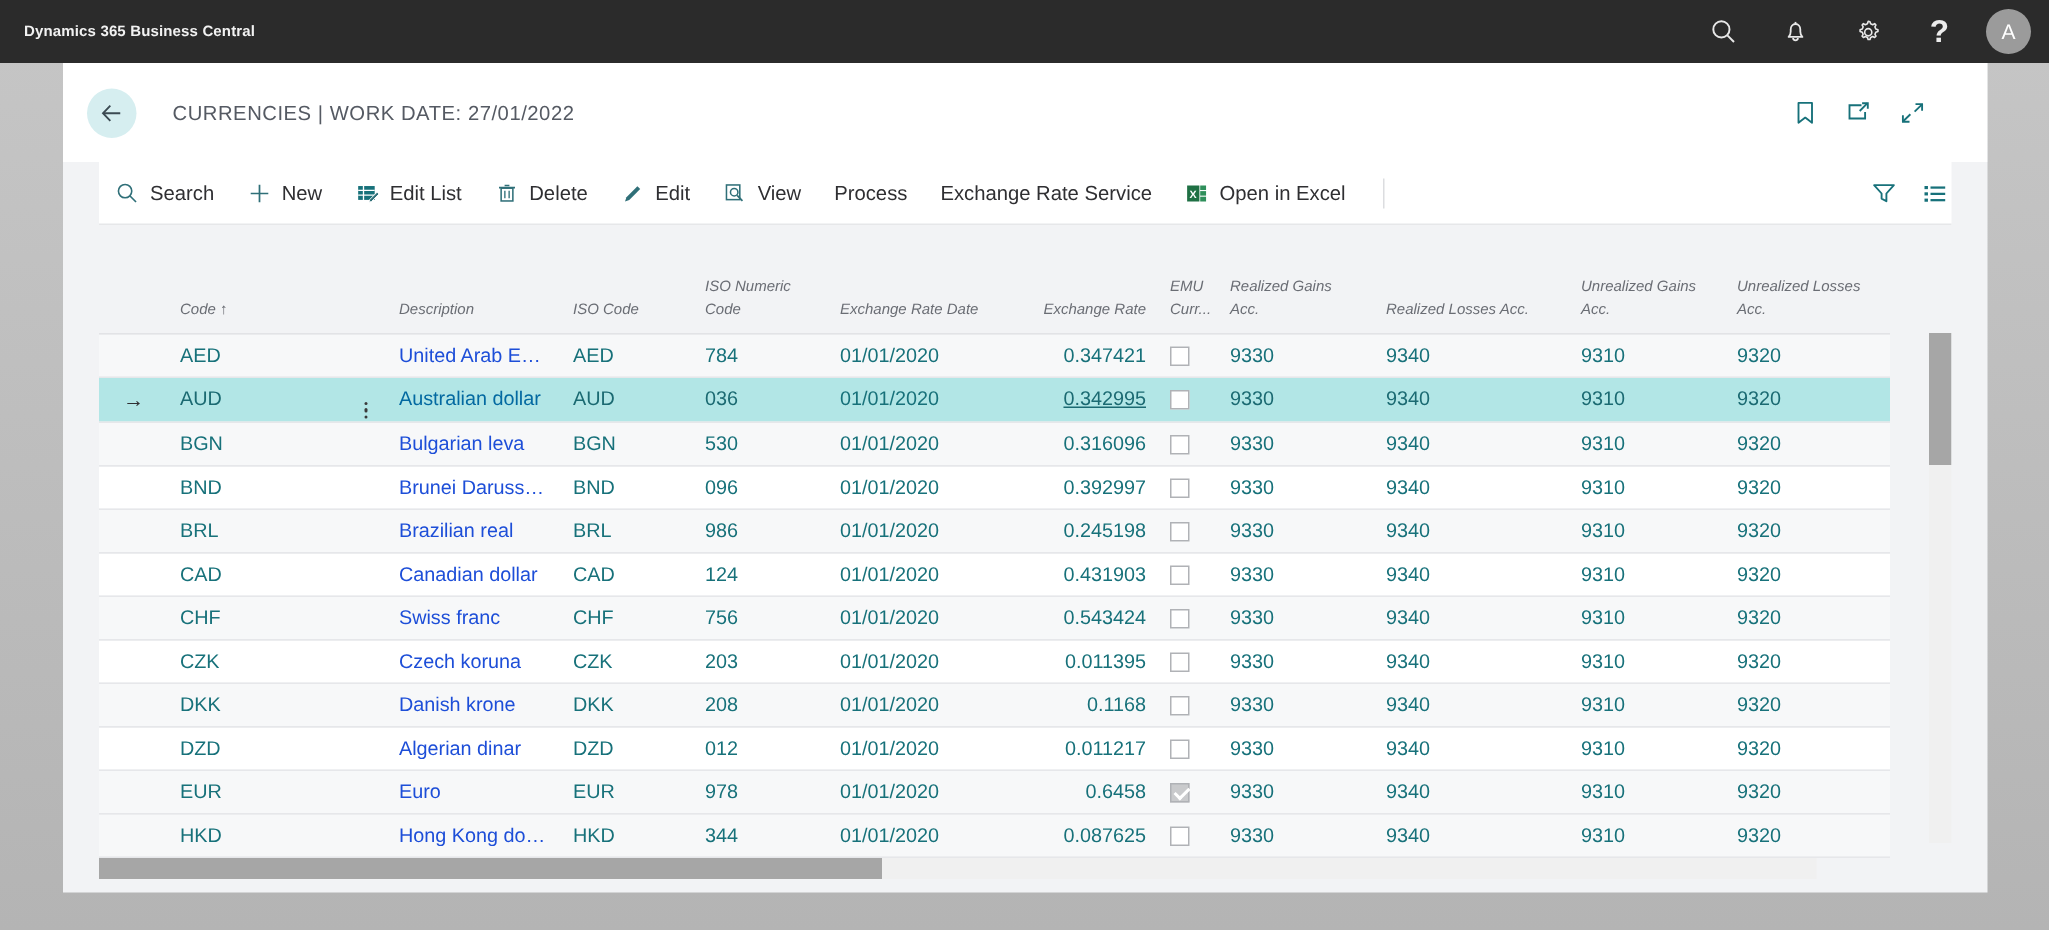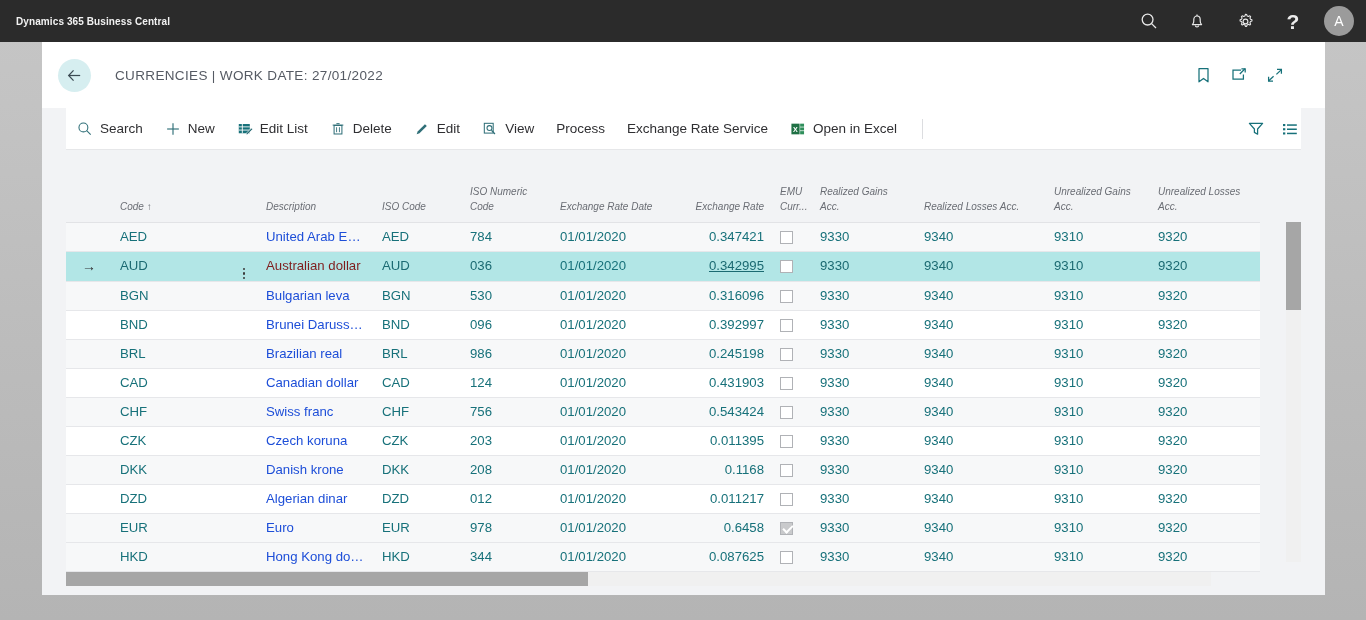--- a/index.html
+++ b/index.html
@@ -156,21 +156,21 @@
     white-space: nowrap;
     text-overflow: ellipsis;
     line-height: 28px;
   }
   table.grid td.desc { color: #1d4ed8; }
   table.grid td.rate { text-align: right; color:#17717a; }
   table.grid td.acct { color:#17717a; }
   table.grid tr.odd td { background: #f7f8f9; }
   table.grid tr.even td { background: #ffffff; }
   table.grid tr.sel td { background: #b2e6e6; color:#1b6a72; }
-  table.grid tr.sel td.desc { color:#7f1d1d; }
+  table.grid tr.sel td.desc { color:#0369a1; }
   table.grid tr.sel td.rate { text-decoration: underline; }
 
   td.indicator, th.indicator {
     width: 46px; padding: 0 0 8px 0;
     text-align: center;
     border-bottom: 1px solid #e6e7ea;
   }
   th.indicator { border-bottom: 1px solid #e2e3e6; }
   .arrow-ind { color:#2f2f32; font-size: 14px; }
   .dots {

